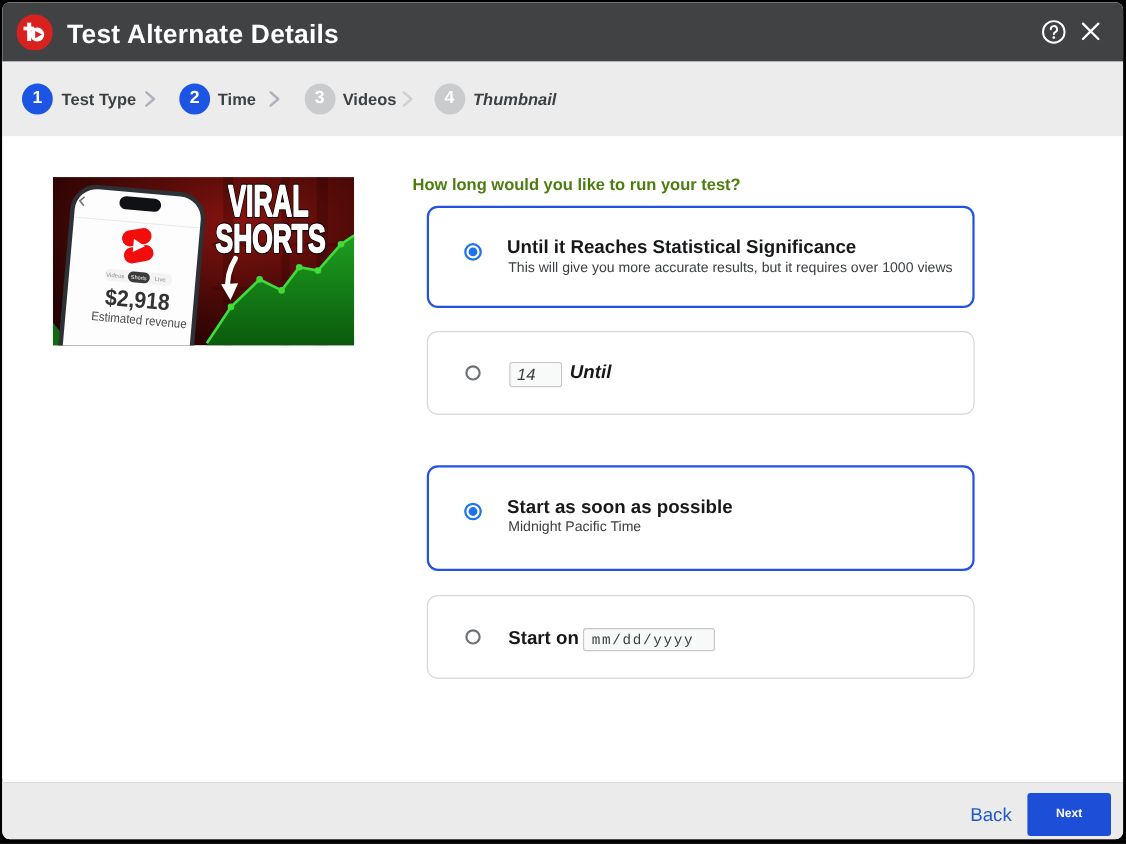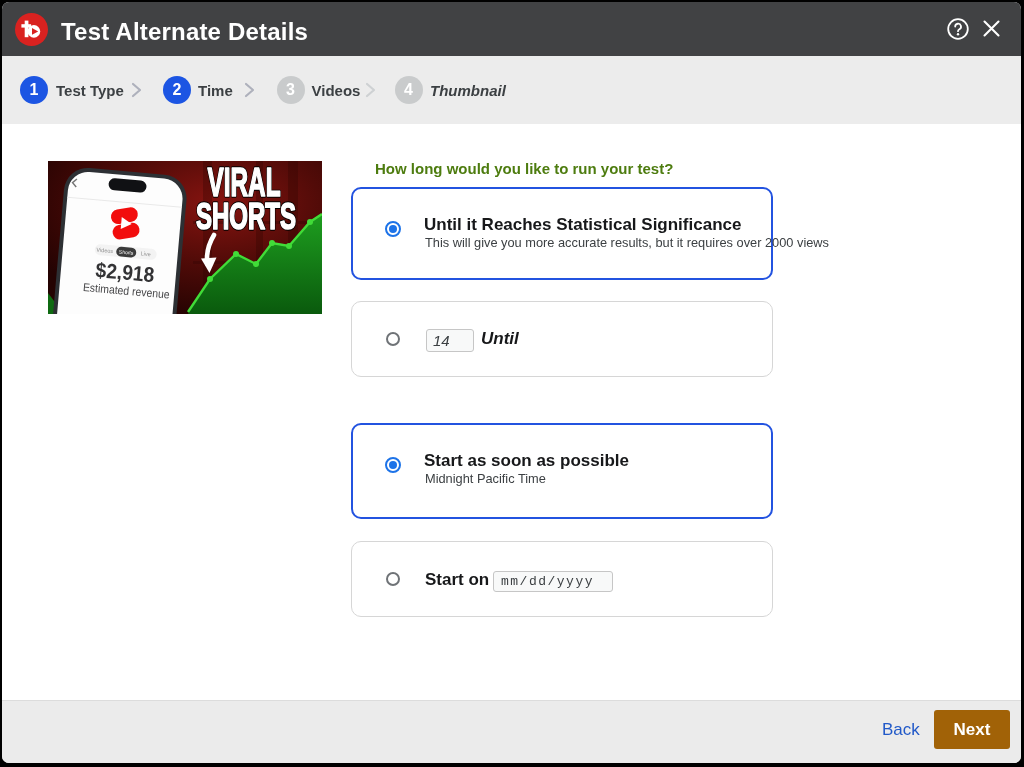--- a/index.html
+++ b/index.html
@@ -16,43 +16,43 @@
 .steps { position:absolute; left:0; top:54px; width:100%; height:68px; background:#ececec; }
 .circ { position:absolute; top:20px; width:28px; height:28px; border-radius:50%;
   color:#fff; font-size:16px; font-weight:bold; text-align:center; line-height:28px; }
 .circ.on { background:#1c55e3; }
 .circ.off { background:#c9cbcc; }
 .slbl { position:absolute; top:26px; font-size:15px; font-weight:bold; color:#3c4043; }
 .chev { position:absolute; top:26px; }
 .content { position:absolute; left:0; top:122px; width:100%; height:584px; background:#fff; }
 .thumb { position:absolute; left:46px; top:37px; width:274px; height:153px; }
 .q { position:absolute; left:373px; font-size:15px; font-weight:bold; color:#4d7c0f; }
-.card { position:absolute; left:349px; width:422px; background:#fff; border-radius:10px; }
+.card { position:absolute; left:386px; width:498px; background:#fff; border-radius:10px; }
 .card.sel { border:2px solid #2353e0; }
 .card.un { border:1px solid #d6d6d6; }
 .radio { position:absolute; }
 .radio.on { width:16px; height:16px; border-radius:50%; border:2px solid #1d73e8;
   background:#fff; }
 .radio.on::after { content:""; position:absolute; left:2px; top:2px; width:8px; height:8px;
   border-radius:50%; background:#1d73e8; }
 .radio.off { width:14px; height:14px; border-radius:50%; border:2px solid #6f7377;
   background:#fff; }
 .ctitle { position:absolute; font-size:17px; font-weight:bold; color:#17181a; }
 .csub { position:absolute; font-size:12.8px; color:#3c4043; white-space:nowrap; }
 .days-inp { position:absolute; width:48px; height:23px; border:1px solid #c6c6c6;
   border-radius:3px; background:#f8f9f9; font-size:15px; color:#3c4043; padding-left:6px;
   line-height:21px; }
 .date-inp { position:absolute; width:120px; height:21px; border:1px solid #c6c6c6;
   border-radius:3px; background:#f8f9f9; font-family:"Liberation Mono", monospace;
   font-size:13px; color:#3c4043; padding-left:7px; line-height:19px; white-space:nowrap; letter-spacing:1.5px; }
-.footer { position:absolute; left:0; bottom:0; width:100%; height:63px; background:#ebebeb;
+.footer { position:absolute; left:0; bottom:0; width:100%; height:52px; background:#ebebeb;
   border-top:1px solid #dcdcdc; }
 .back { position:absolute; left:880px; top:19px; color:#2159c8; font-size:17px; }
-.next { position:absolute; left:932px; top:9px; width:76px; height:39px; background:#a16207;
-  border-radius:3px; color:#fff; font-size:17px; font-weight:bold; text-align:center;
+.next { position:absolute; left:932px; top:9px; width:76px; height:39px; background:#1d4ed8;
+  border-radius:3px; color:#fff; font-size:11px; font-weight:bold; text-align:center;
   line-height:39px; }
 </style>
 </head>
 <body>
 <div class="dialog">
   <div class="hdr">
     <svg class="logo" width="33" height="33" viewBox="0 0 33 33">
       <circle cx="16.5" cy="16.5" r="16.5" fill="#d92220"></circle>
       <rect x="9.7" y="7.6" width="3.7" height="16.6" fill="#fff"></rect>
       <rect x="6.4" y="11.2" width="9.7" height="3.4" fill="#fff"></rect>
@@ -157,21 +157,21 @@
           <text x="198" y="68" font-size="36" textLength="100" lengthAdjust="spacingAndGlyphs">SHORTS</text>
         </g>
       </g>
       <path d="M166 74 C160 84 158 94 159.5 103" fill="none" stroke="#fff" stroke-width="4.6" stroke-linecap="round"></path>
       <path d="M153 97.5 L161.5 112 L168.5 96.5 Z" fill="#fff"></path>
     </svg>
     <div class="q" style="top:36px;">How long would you like to run your test?</div>
     <div class="card sel" style="top:63px; height:93px;">
       <div class="radio on" style="left:32px; top:32px;"></div>
       <div class="ctitle" style="left:71px; top:26px;">Until it Reaches Statistical Significance</div>
-      <div class="csub" style="left:72px; top:46px;">This will give you more accurate results, but it requires over 2000 views</div>
+      <div class="csub" style="left:72px; top:46px;">This will give you more accurate results, but it requires over 1000 views</div>
     </div>
     <div class="card un" style="top:177px; height:76px;font-style:italic;">
       <div class="radio off" style="left:33.5px; top:29.5px;"></div>
       <div class="days-inp" style="left:74px; top:27px;">14</div>
       <div class="ctitle" style="left:129px; top:27px;">Until</div>
     </div>
     <div class="card un" style="top:417px; height:76px;">
       <div class="radio off" style="left:33.5px; top:30px;"></div>
       <div class="ctitle" style="left:73px; top:28px;">Start on</div>
       <div class="date-inp" style="left:141px; top:29px;">mm/dd/yyyy</div>

